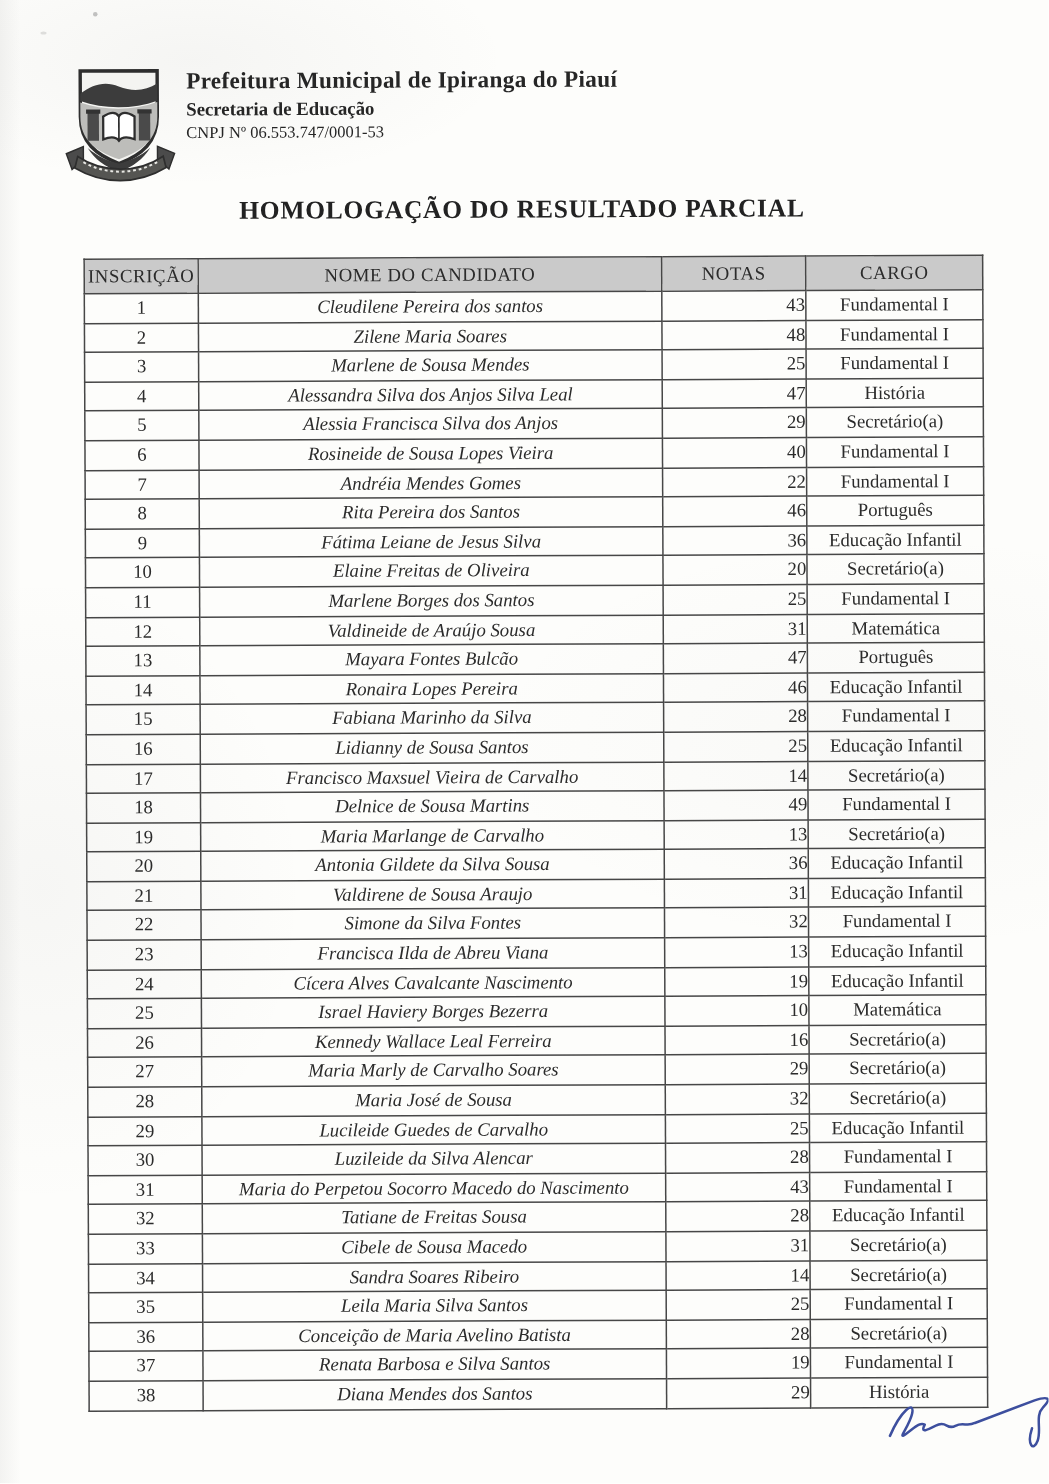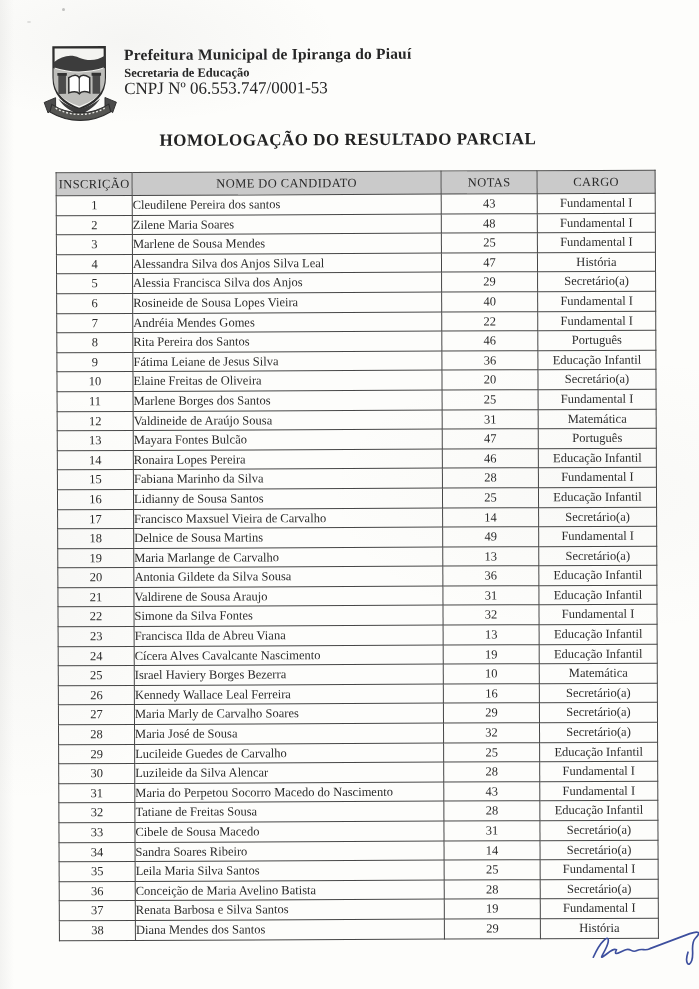--- a/index.html
+++ b/index.html
@@ -32,21 +32,21 @@
 
   
   .letterhead {
     position: absolute; top: 42px; left: 44px;
     display: flex; align-items: flex-start;
   }
   .crest { width: 76px; height: 86px; flex: 0 0 auto; }
   .lh-text { margin-left: 6px; padding-top: 2px; }
   .org   { font-size: 15.5px; font-weight: bold; letter-spacing: 0.2px; line-height: 20px; }
   .dept  { font-size: 12.5px; font-weight: bold; line-height: 17px; }
-  .small { font-size: 17px; line-height: 14.5px; }
+  .small { font-size: 11px; line-height: 14.5px; }
   .email { text-decoration: underline; }
 
   
   .title {
     position: absolute; top: 130px; left: 0;
     width: 699px; margin: 0;
     text-align: center;
     font-size: 17px; font-weight: bold;
     letter-spacing: 0.5px;
     color: #222;
@@ -69,22 +69,22 @@
   }
   table.results th {
     height: 22px;
     background: #cacaca;
     font-weight: normal;
     letter-spacing: 0.4px;
     text-align: center;
   }
   table.results td { height: 18.6px; line-height: 18.6px; }
   td.c0 { text-align: center; }
-  td.c1 { text-align: left; padding-left: 10px; }
-  td.c2 { text-align: center; margin-top: 36px; }
+  td.c1 { text-align: center; padding-left: 10px; font-style: italic; }
+  td.c2 { text-align: right; margin-top: 36px; }
   td.c3 { text-align: center; padding-left: 7px; }
 
   
   .signature {
     position: absolute; top: 920px; left: 582px;
     width: 130px; height: 58px;
   }
 
   
   .speck { position: absolute; background: rgba(90,90,90,0.35); border-radius: 50%; }

